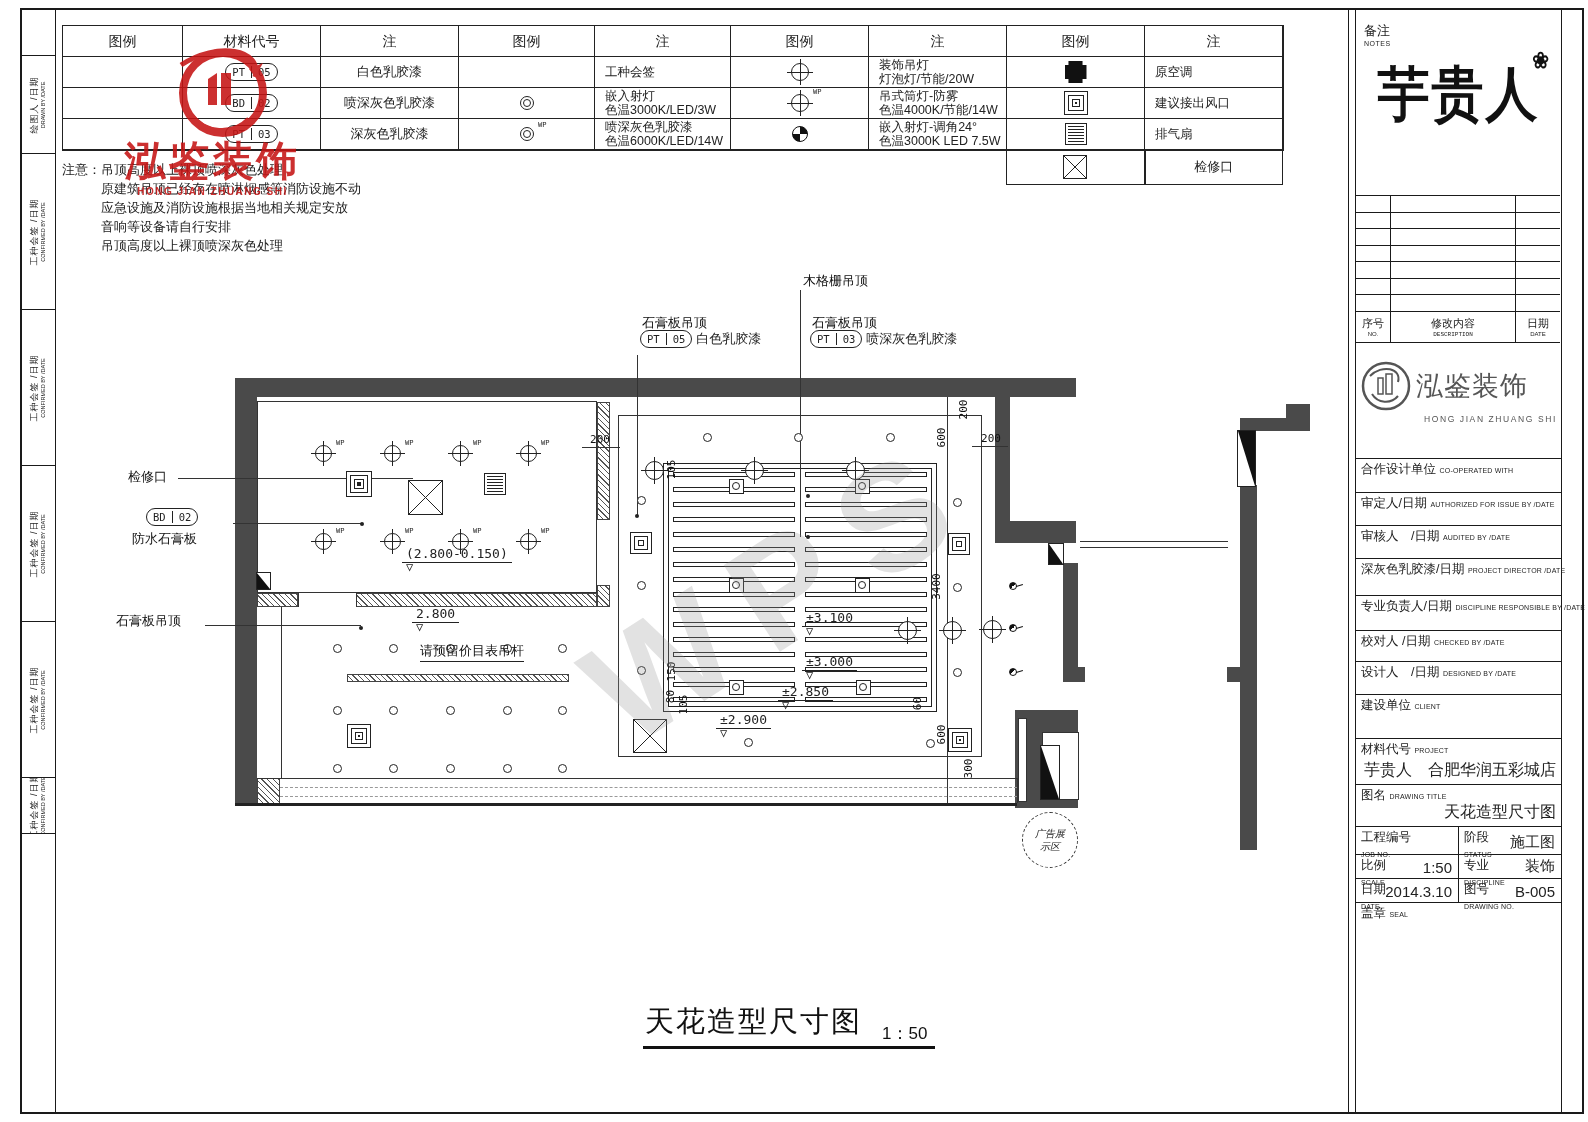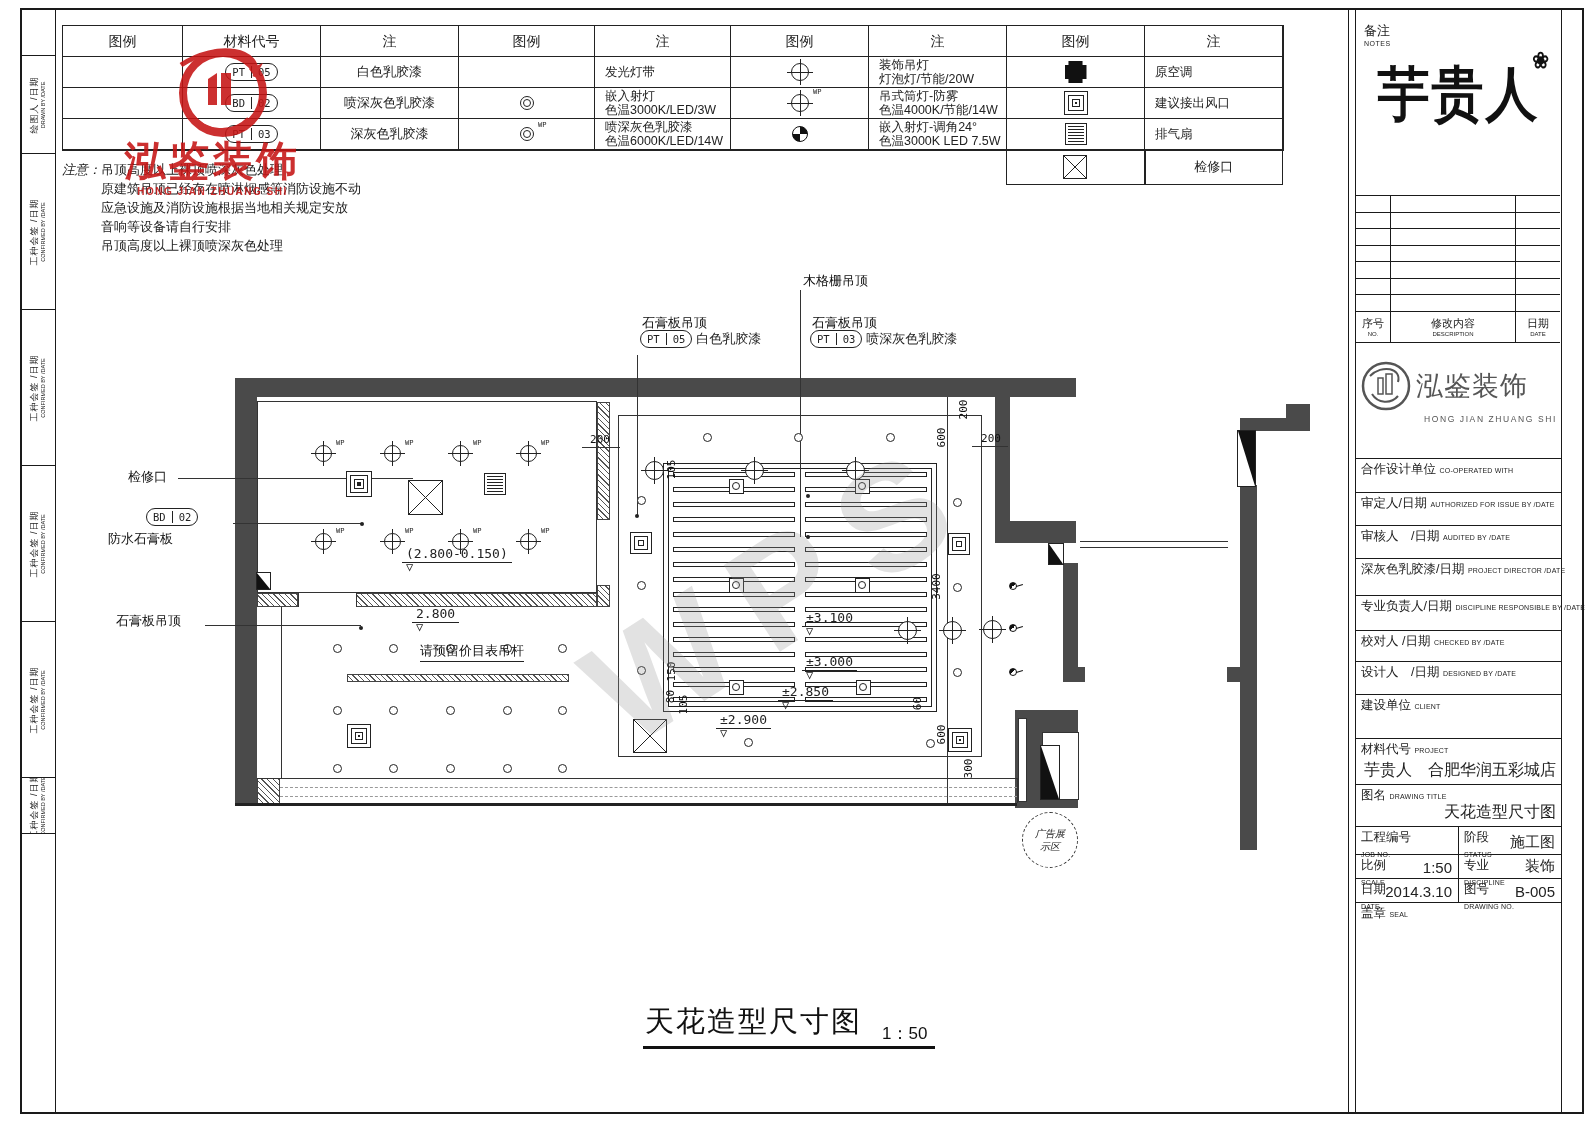--- a/index.html
+++ b/index.html
@@ -47,21 +47,21 @@
   .sy-line{border-top:1.5px solid #333;width:70px;height:0;}
   .sy-spot{border:1.7px solid #222;border-radius:50%;background:#fff;}
   .sy-adj{border:1px solid #111;border-radius:50%;background:linear-gradient(135deg,#111 50%,#fff 50%);position:relative;}
   .sy-adj::after{content:"";position:absolute;left:100%;top:30%;width:7px;border-top:1.2px solid #111;transform:rotate(-15deg);}
   .sy-glamp{border:1.3px solid #222;background:#fff;position:relative;}
   .sy-glamp::after{content:"";position:absolute;inset:2.5px;border:1.3px solid #222;border-radius:50%;}
   .sy-dot{background:#222;border-radius:50%;}
   
   #notes{position:absolute;left:62px;top:160px;font-size:13px;line-height:19px;}
   #notes .nrow{display:flex;}
-  #notes .nlabel{flex:0 0 auto;font-style:italic;}
+  #notes .nlabel{flex:0 0 auto;}
   
   #stamp{position:absolute;left:105px;top:33px;width:215px;z-index:50;opacity:.88;text-align:center;pointer-events:none;}
   #stamp .cn{font-size:41px;font-weight:700;color:#c51414;letter-spacing:3px;line-height:1;margin-top:-2px;}
   #stamp .en{font-size:10px;color:#c51414;letter-spacing:1.5px;margin-top:4px;font-weight:700;}
   
   #lstrip{position:absolute;left:20px;top:55px;width:35px;border-top:1px solid #1a1a1a;}
   .scell{border-bottom:1px solid #1a1a1a;display:flex;align-items:center;justify-content:center;overflow:hidden;}
   .vtxt{transform:rotate(-90deg);white-space:nowrap;text-align:center;line-height:1.1;}
   .vtxt .c1{font-size:9px;letter-spacing:1px;}
   .vtxt .c2{font-size:5.5px;letter-spacing:0;}
@@ -70,21 +70,21 @@
   #tb-notes{position:absolute;left:8px;top:14px;}
   #tb-notes .c1{font-size:13px;}
   #tb-notes .c2{font-size:7px;letter-spacing:.5px;}
   #brand{position:absolute;left:0;top:52px;width:205px;text-align:center;font-weight:900;font-size:52px;
          letter-spacing:2px;transform:scaleY(1.12);color:#111;}
   #brand .flo{position:absolute;top:-8px;right:10px;font-size:20px;}
   #rev{position:absolute;left:0px;top:187px;width:204px;border-top:1px solid #1a1a1a;}
   .rrow{display:flex;border-bottom:1px solid #1a1a1a;}
   .rrow>div{border-right:1px solid #1a1a1a;}
   .rrow>div:last-child{border-right:none;}
-  .rc1{width:34px;} .rc2{width:124px;} .rc3{flex:1;}
+  .rc1{width:34px;} .rc2{width:124px;font-family:Liberation Mono, monospace;} .rc3{flex:1;}
   .rhead{display:flex;height:30px;border-bottom:1px solid #1a1a1a;text-align:center;}
   .rhead>div{border-right:1px solid #1a1a1a;display:flex;flex-direction:column;justify-content:center;}
   .rhead>div:last-child{border-right:none;}
   .rhead .c1{font-size:11px;} .rhead .c2{font-size:6px;}
   #slogo{position:absolute;left:4px;top:352px;width:197px;}
   #slogo .row1{display:flex;align-items:center;gap:4px;}
   #slogo .cn{font-size:27px;color:#555;letter-spacing:1px;font-weight:400;}
   #slogo .en{font-size:8.5px;color:#555;letter-spacing:1.6px;margin-top:2px;text-align:right;}
   #fields{position:absolute;left:0;top:450px;width:205px;}
   .frow{border-top:1px solid #1a1a1a;position:relative;box-sizing:border-box;padding:2px 0 0 5px;}
@@ -147,21 +147,21 @@
       <div class="lcell lhead">图例</div>
       <div class="lcell lhead">注</div>
       <div class="lcell lhead">图例</div>
       <div class="lcell lhead">注</div>
       <div class="lcell lhead">图例</div>
       <div class="lcell lhead">注</div>
       <div class="lcell"></div>
       <div class="lcell"><span class="ptag"><b>PT</b><b>05</b></span></div>
       <div class="lcell">白色乳胶漆</div>
       <div class="lcell"><div class="sy-line sym" style="width: 0px; height: 0px; box-sizing: border-box;"></div></div>
-      <div class="lcell note">发光灯带</div>
+      <div class="lcell note">工种会签</div>
       <div class="lcell"><div class="sy-cross sym" style="width: 18px; height: 18px; box-sizing: border-box;"></div></div>
       <div class="lcell note">装饰吊灯
 灯泡灯/节能/20W</div>
       <div class="lcell"><div class="sy-aircon sym" style="width: 22px; height: 22px; box-sizing: border-box;"></div></div>
       <div class="lcell note">原空调</div>
       <div class="lcell"></div>
       <div class="lcell"><span class="ptag"><b>BD</b><b>02</b></span></div>
       <div class="lcell">喷深灰色乳胶漆</div>
       <div class="lcell"><div class="sy-ring2 sym" style="width: 14px; height: 14px; box-sizing: border-box;"></div></div>
       <div class="lcell note">嵌入射灯
@@ -593,21 +593,21 @@
       <div class="dim rot" style="left: 649px; top: 665px; width: 44px; height: 13px;">150</div>
       <div class="dim rot" style="left: 648px; top: 690px; width: 44px; height: 13px;">80</div>
       <div class="dim rot" style="left: 661px; top: 698px; width: 44px; height: 13px;">105</div>
       <div class="dim rot" style="left: 895px; top: 697px; width: 44px; height: 13px;">60</div>
       <div class="dim rot" style="left: 919px; top: 728px; width: 44px; height: 13px;">600</div>
       <div class="dim rot" style="left: 946px; top: 762px; width: 44px; height: 13px;">300</div>
       <div class="plabel" style="left: 803px; top: 272px; width: auto; height: auto;">木格栅吊顶</div>
       <div class="plabel" style="left: 642px; top: 314px; width: auto; height: auto;">石膏板吊顶</div>
       <div class="plabel" style="left: 812px; top: 314px; width: auto; height: auto;">石膏板吊顶</div>
       <div class="plabel" style="left: 128px; top: 468px; width: auto; height: auto;">检修口</div>
-      <div class="plabel" style="left: 108px; top: 530px; width: auto; height: auto;">防水石膏板</div>
+      <div class="plabel" style="left: 132px; top: 530px; width: auto; height: auto;">防水石膏板</div>
       <div class="plabel" style="left: 116px; top: 612px; width: auto; height: auto;">石膏板吊顶</div>
       <div class="plabel u" style="left: 420px; top: 642px; width: auto; height: auto;">请预留价目表吊杆</div>
       <div class="tagrow" style="left: 640px; top: 330px; width: auto; height: auto;">
         <span class="ptag">
           <b>PT</b>
           <b>05</b>
         </span>
         <span>白色乳胶漆</span>
       </div>
       <div class="tagrow" style="left: 810px; top: 330px; width: auto; height: auto;">

